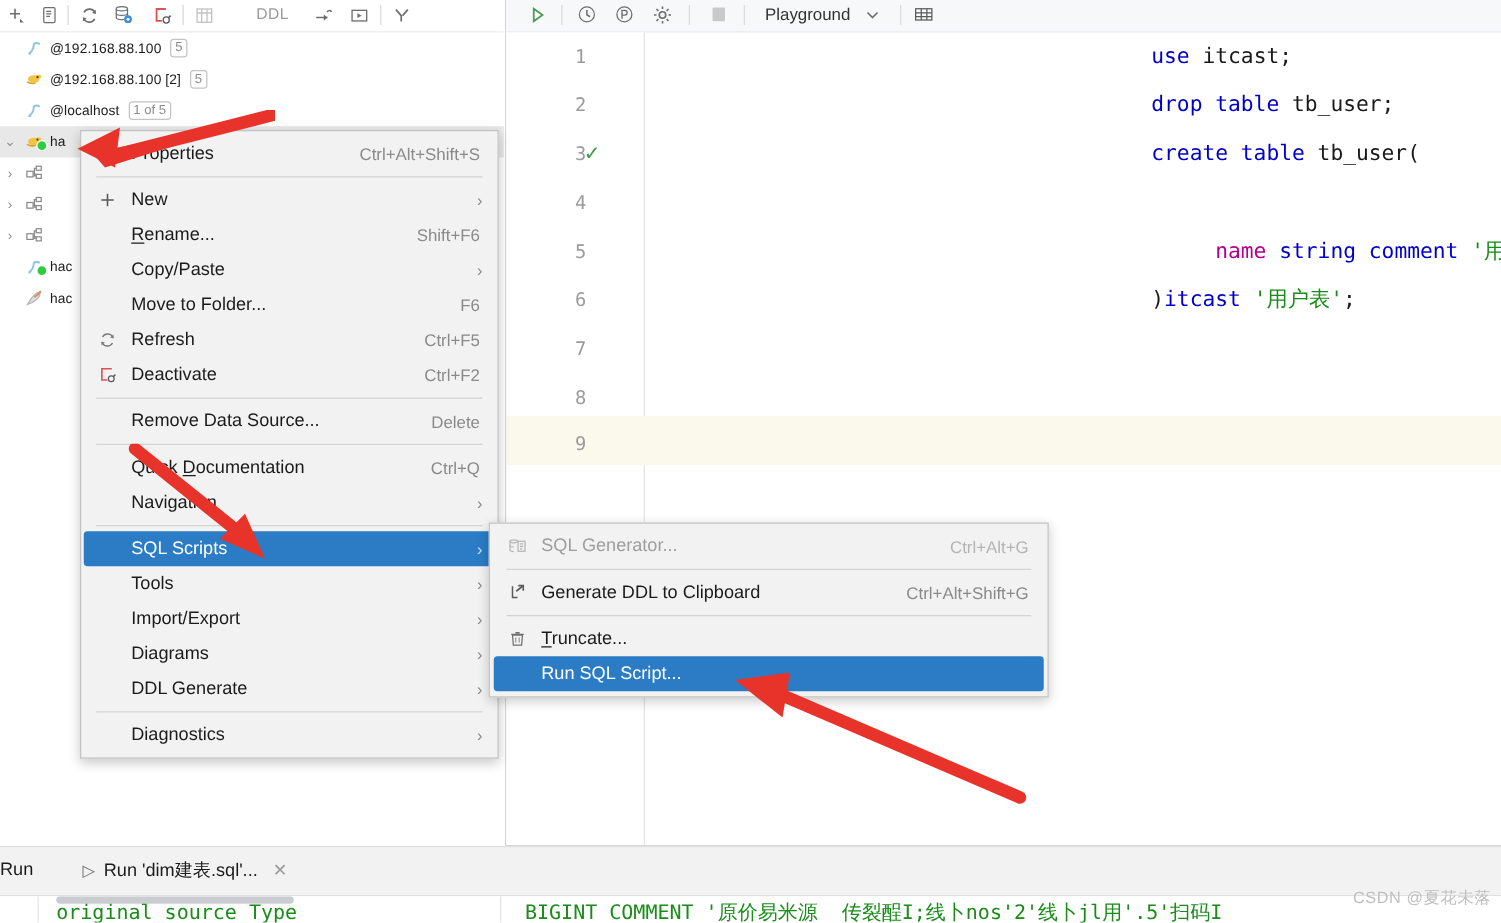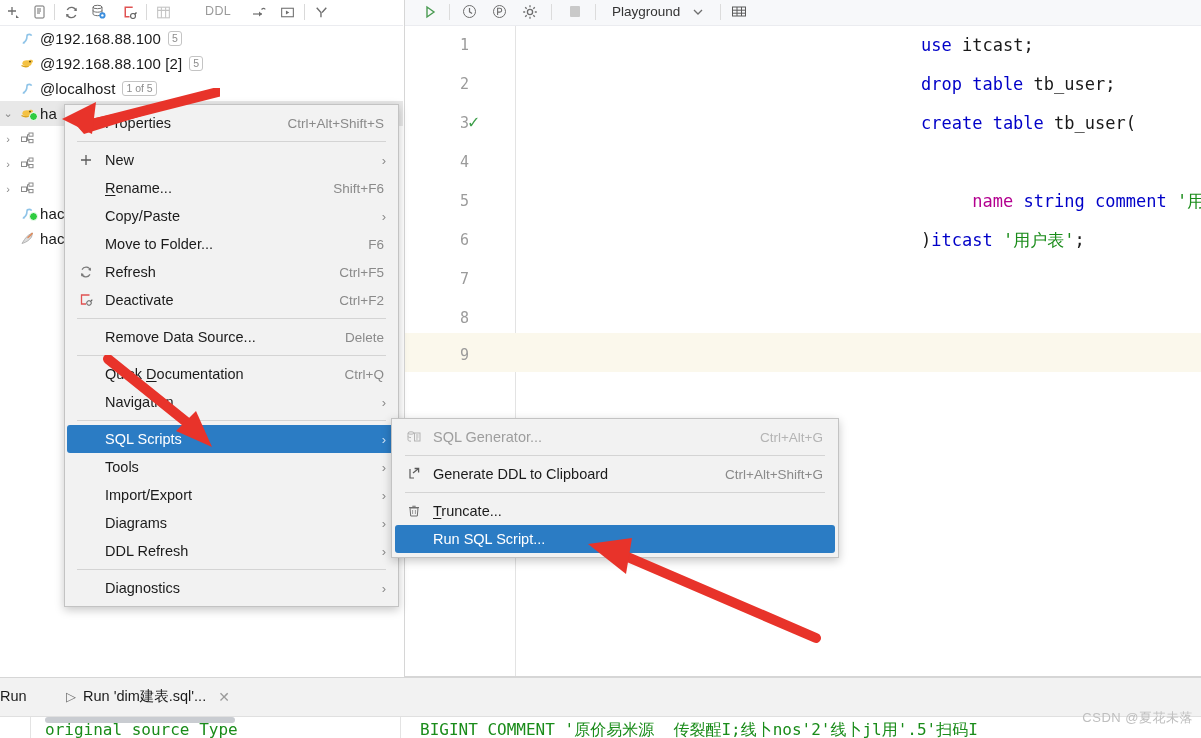--- a/index.html
+++ b/index.html
@@ -17,21 +17,21 @@
   .db-toolbar{position:relative;height:25px;border-bottom:1px solid #ebecf0;background:#fff;}
   .tb-ico{position:absolute;top:2px;color:#6e6e6e;display:flex;align-items:center;justify-content:center;width:22px;height:20px;}
   .tb-sep{position:absolute;top:4px;width:1px;height:16px;background:#d9d9d9;}
   .tb-ddl{position:absolute;top:4px;font-size:12.5px;color:#9a9a9a;letter-spacing:.4px;font-family:"Liberation Sans",sans-serif;}
 
   .tree{position:absolute;left:0;top:26px;width:403px;}
   .tree-row{position:relative;height:25px;display:flex;align-items:center;white-space:nowrap;}
   .tree-row.sel{background:#e8e8e8;}
   .arrow{width:16px;display:inline-block;text-align:center;color:#8a8a8a;font-size:11px;}
   .node-ico{width:24px;display:inline-flex;align-items:center;justify-content:center;position:relative;}
-  .node-label{font-size:15px;color:#1b1b1b;letter-spacing:.1px;}
+  .node-label{font-size:11px;color:#1b1b1b;letter-spacing:.1px;}
   .badge{display:inline-block;margin-left:7px;border:1px solid #c4c4c4;border-radius:3px;
          font-size:10.5px;color:#8d8d8d;padding:0px 3px;line-height:13px;vertical-align:1px;}
   .greendot{position:absolute;right:2px;bottom:2px;width:7px;height:7px;border-radius:50%;
             background:#2ecc40;border:1px solid #ffffff;}
 
   
   .editor-pane{position:absolute;left:404px;top:0;width:797px;height:676px;background:#fff;border-left:1px solid #d6d6d6;}
   .ed-toolbar{position:relative;height:25px;border-bottom:1px solid #ebecf0;background:#f7f8fa;}
   .ed-ico{position:absolute;top:3px;display:flex;align-items:center;justify-content:center;color:#6e6e6e;}
   .ed-sep{position:absolute;top:4px;width:1px;height:16px;background:#dcdcdc;}
@@ -466,21 +466,21 @@
     </div>
 
     <div class="ctx-item">
       <span class="mi-ico"></span>
       <span class="mi-label">Diagrams</span>
       <span class="mi-arrow">›</span>
     </div>
 
     <div class="ctx-item">
       <span class="mi-ico"></span>
-      <span class="mi-label">DDL Refresh</span>
+      <span class="mi-label">DDL Generate</span>
       <span class="mi-arrow">›</span>
     </div>
 
     <div class="ctx-sep"></div>
 
     <div class="ctx-item">
       <span class="mi-ico"></span>
       <span class="mi-label">Diagnostics</span>
       <span class="mi-arrow">›</span>
     </div>

